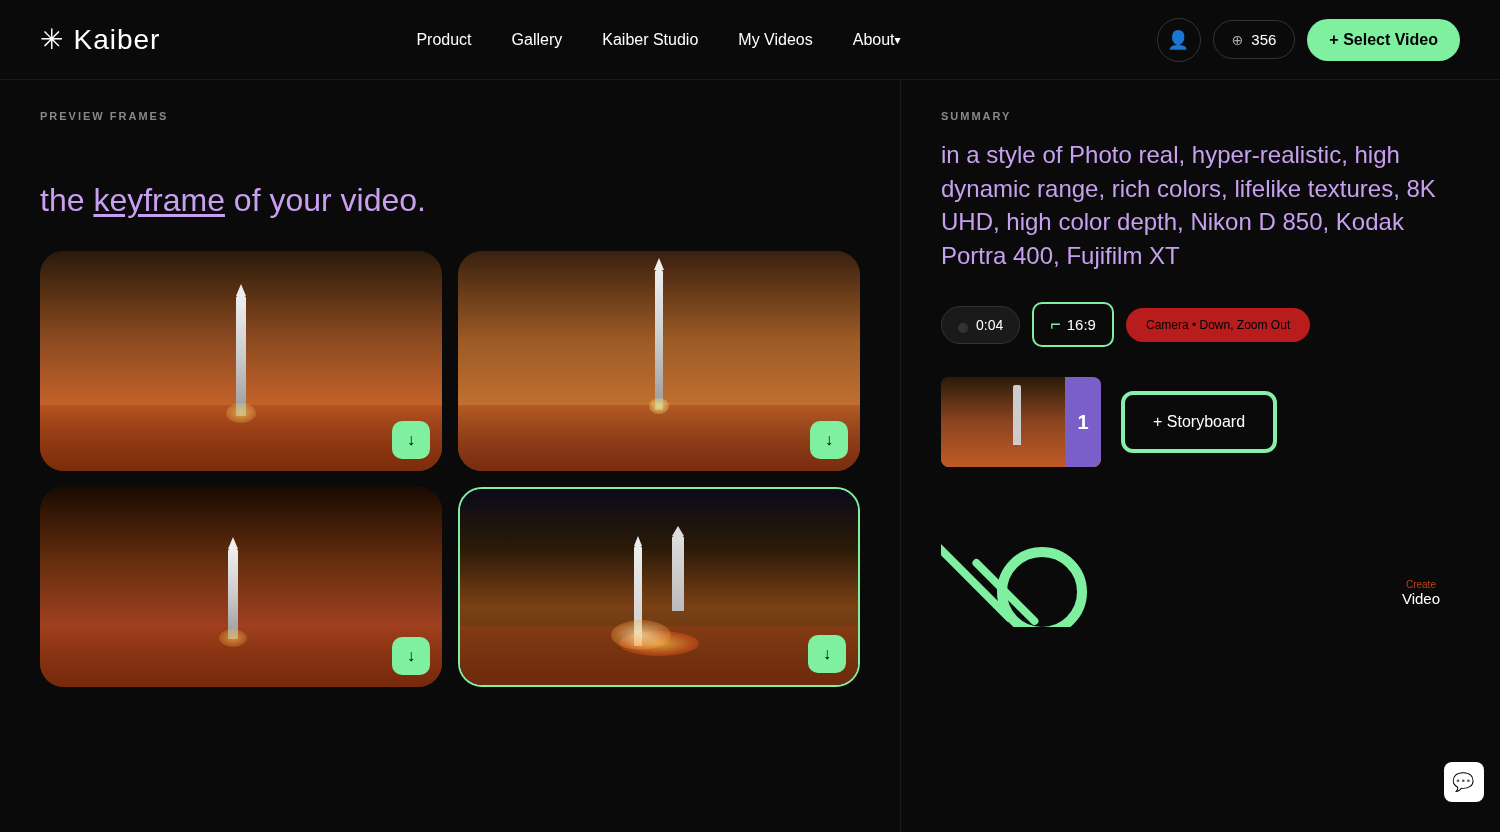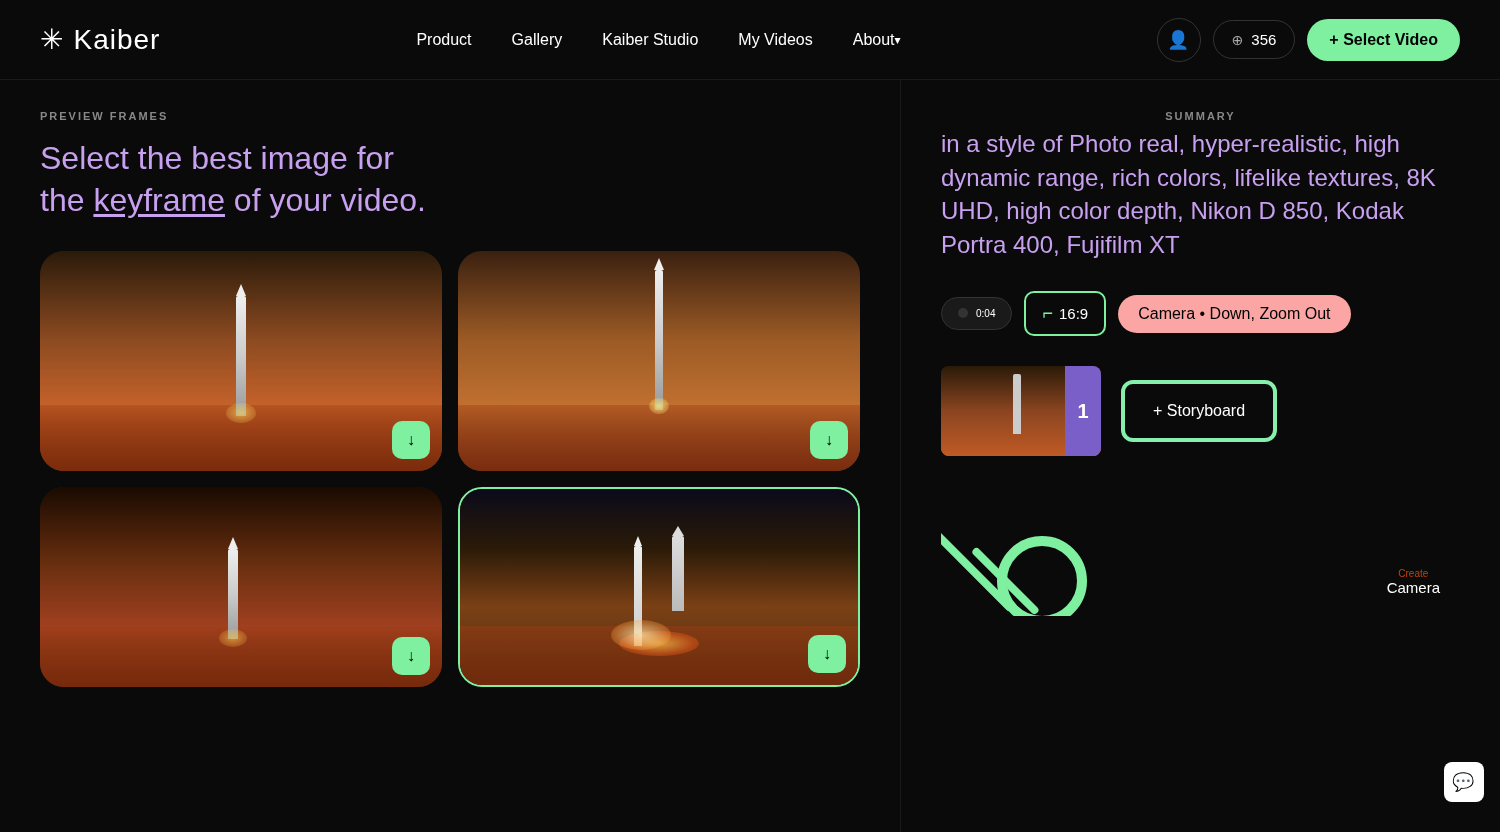--- a/index.html
+++ b/index.html
@@ -294,22 +294,21 @@
       padding: 30px 40px;
       border-left: 1px solid #1a1a1a;
       overflow-y: auto;
     }
     .summary-label {
       font-size: 11px;
       font-weight: 600;
       letter-spacing: 2px;
       color: #888;
       text-transform: uppercase;
-      margin-bottom: 5px;
-      text-align: center;
+      margin-bottom: 16px;
     }
     .summary-header {
       display: flex;
       align-items: flex-start;
       justify-content: space-between;
       margin-bottom: 8px;
     }
     .summary-text {
       font-size: 26px;
       font-weight: 300;
@@ -334,27 +333,27 @@
 
     .summary-tags {
       display: flex;
       align-items: center;
       gap: 12px;
       margin-bottom: 30px;
       flex-wrap: wrap;
     }
     .tag-duration {
       display: flex;
-      align-items: flex-start;
+      align-items: flex-end;
       gap: 8px;
       padding: 10px 16px;
       border-radius: 30px;
       background: #1a1a1a;
       border: 1px solid #333;
-      font-size: 10px;
+      font-size: 14px;
       color: #fff;
     }
     .tag-dot {
       width: 10px;
       height: 10px;
       border-radius: 50%;
       background: #333;
     }
     .tag-aspect {
       display: flex;
@@ -367,23 +366,23 @@
       font-size: 15px;
       color: #fff;
     }
     .aspect-bracket-l {
       font-size: 18px;
       color: #7ef0a0;
     }
     .tag-camera {
       padding: 10px 20px;
       border-radius: 30px;
-      background: #fca5a5;
+      background: #b91c1c;
       color: #000;
-      font-size: 16px;
+      font-size: 12px;
       font-weight: 500;
     }
 
     .storyboard-row {
       display: flex;
       align-items: center;
       gap: 20px;
     }
     .storyboard-thumb {
       position: relative;
@@ -482,21 +481,21 @@
       <span>+ Select Video</span>
     </button>
   </div>
 </nav>
 
 <div class="main-content">
 
   <div class="left-panel">
     <div class="section-label">PREVIEW FRAMES</div>
     <div class="preview-title">
-      <span>Select the best image for</span><br>
+      <br>
       <span>the </span><span class="underline">keyframe</span><span> of your video.</span>
     </div>
 
     <div class="image-grid">
 
       <div class="image-card img-top-left">
         <div class="rocket-img rocket-bg-1" style="height:100%;">
           <div class="mars-ground"></div>
           <div class="rocket-silhouette-tall"></div>
           <div style="position:absolute;bottom:22%;left:50%;transform:translateX(-50%);width:30px;height:20px;background:radial-gradient(ellipse,rgba(255,220,100,0.6) 0%,transparent 100%);border-radius:50%;"></div>
@@ -583,21 +582,21 @@
     <div style="position:relative;margin-top:40px;height:120px;overflow:hidden;">
       <div style="position:absolute;bottom:-10px;left:0;display:flex;align-items:flex-end;gap:0;">
 
         <div style="width:8px;height:110px;background:#7ef0a0;transform:rotate(-45deg) translate(20px,20px);border-radius:4px;"></div>
         <div style="width:8px;height:90px;background:#7ef0a0;transform:rotate(-45deg) translate(30px,30px);border-radius:4px;margin-left:10px;"></div>
 
         <div style="width:90px;height:90px;border-radius:50%;border:10px solid #7ef0a0;margin-left:30px;"></div>
       </div>
       <div style="position:absolute;bottom:20px;right:20px;text-align:center;">
         <span style="font-size:10px;color:#c2410c;display:block;">Create</span>
-        <span style="font-size:15px;color:#fff;display:block;">Camera</span>
+        <span style="font-size:15px;color:#fff;display:block;">Video</span>
       </div>
     </div>
 
   </div>
 
 </div>
 
 <div class="chat-icon">
   <span>💬</span>
 </div>

